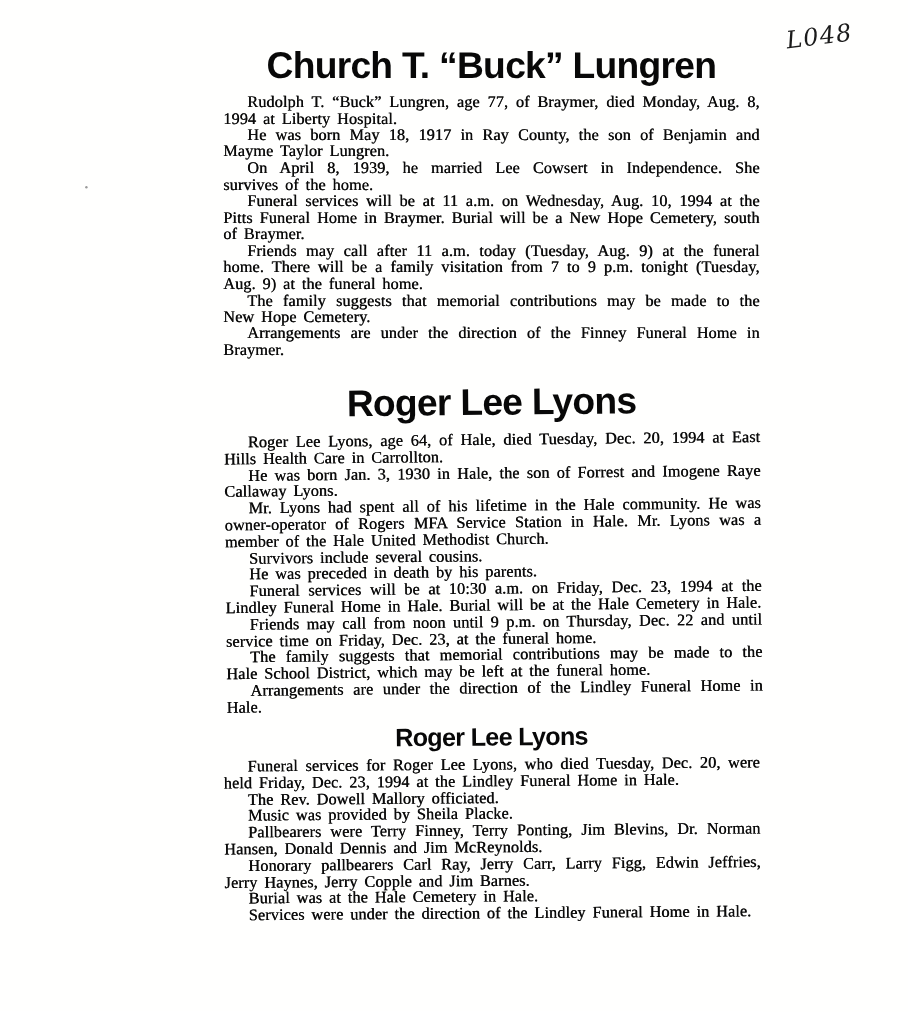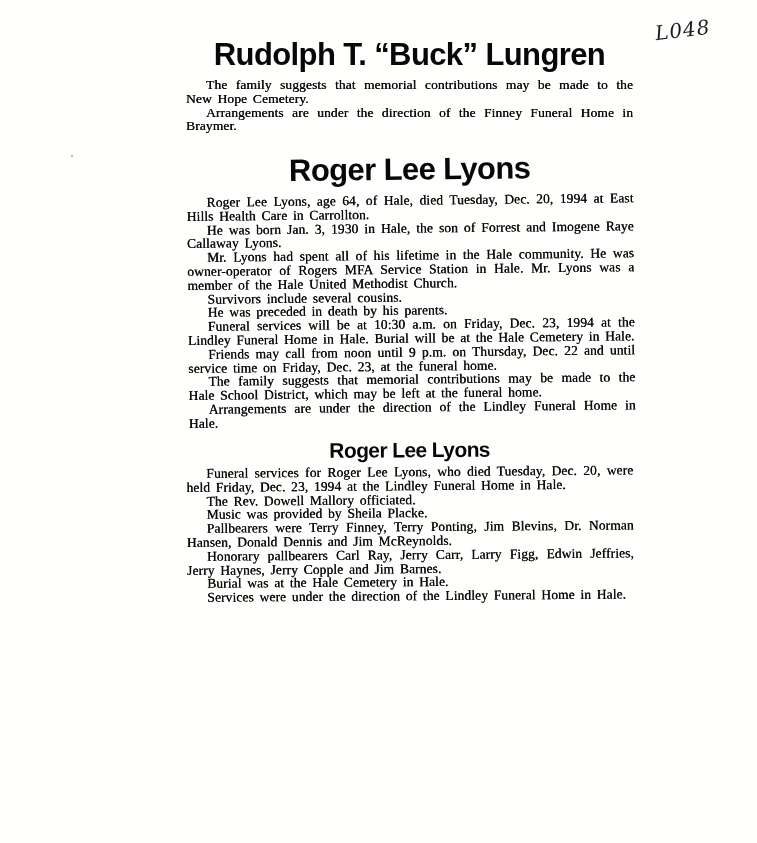--- a/index.html
+++ b/index.html
@@ -87,21 +87,26 @@
 
 <div class="page">
 
   <div class="handwritten">L048</div>
 
   <div class="speck"></div>
 
   <div class="column">
 
     <section class="obit obit-1">
-      <h1 class="obit-title title-lg">Rudolph T. “Buck” Lungren</h1>
+      <h1 class="obit-title title-lg">Church T. “Buck” Lungren</h1>
+      <p class="para">Rudolph T. “Buck” Lungren, age 77, of Braymer, died Monday, Aug. 8, 1994 at Liberty Hospital.</p>
+      <p class="para">He was born May 18, 1917 in Ray County, the son of Benjamin and Mayme Taylor Lungren.</p>
+      <p class="para">On April 8, 1939, he married Lee Cowsert in Independence. She survives of the home.</p>
+      <p class="para">Funeral services will be at 11 a.m. on Wednesday, Aug. 10, 1994 at the Pitts Funeral Home in Braymer. Burial will be a New Hope Cemetery, south of Braymer.</p>
+      <p class="para">Friends may call after 11 a.m. today (Tuesday, Aug. 9) at the funeral home. There will be a family visitation from 7 to 9 p.m. tonight (Tuesday, Aug. 9) at the funeral home.</p>
       <p class="para">The family suggests that memorial contributions may be made to the New Hope Cemetery.</p>
       <p class="para">Arrangements are under the direction of the Finney Funeral Home in Braymer.</p>
     </section>
 
     <section class="obit obit-2">
       <h1 class="obit-title title-lg">Roger Lee Lyons</h1>
       <p class="para">Roger Lee Lyons, age 64, of Hale, died Tuesday, Dec. 20, 1994 at East Hills Health Care in Carrollton.</p>
       <p class="para">He was born Jan. 3, 1930 in Hale, the son of Forrest and Imogene Raye Callaway Lyons.</p>
       <p class="para">Mr. Lyons had spent all of his lifetime in the Hale community. He was owner-operator of Rogers MFA Service Station in Hale. Mr. Lyons was a member of the Hale United Methodist Church.</p>
       <p class="para">Survivors include several cousins.</p>

